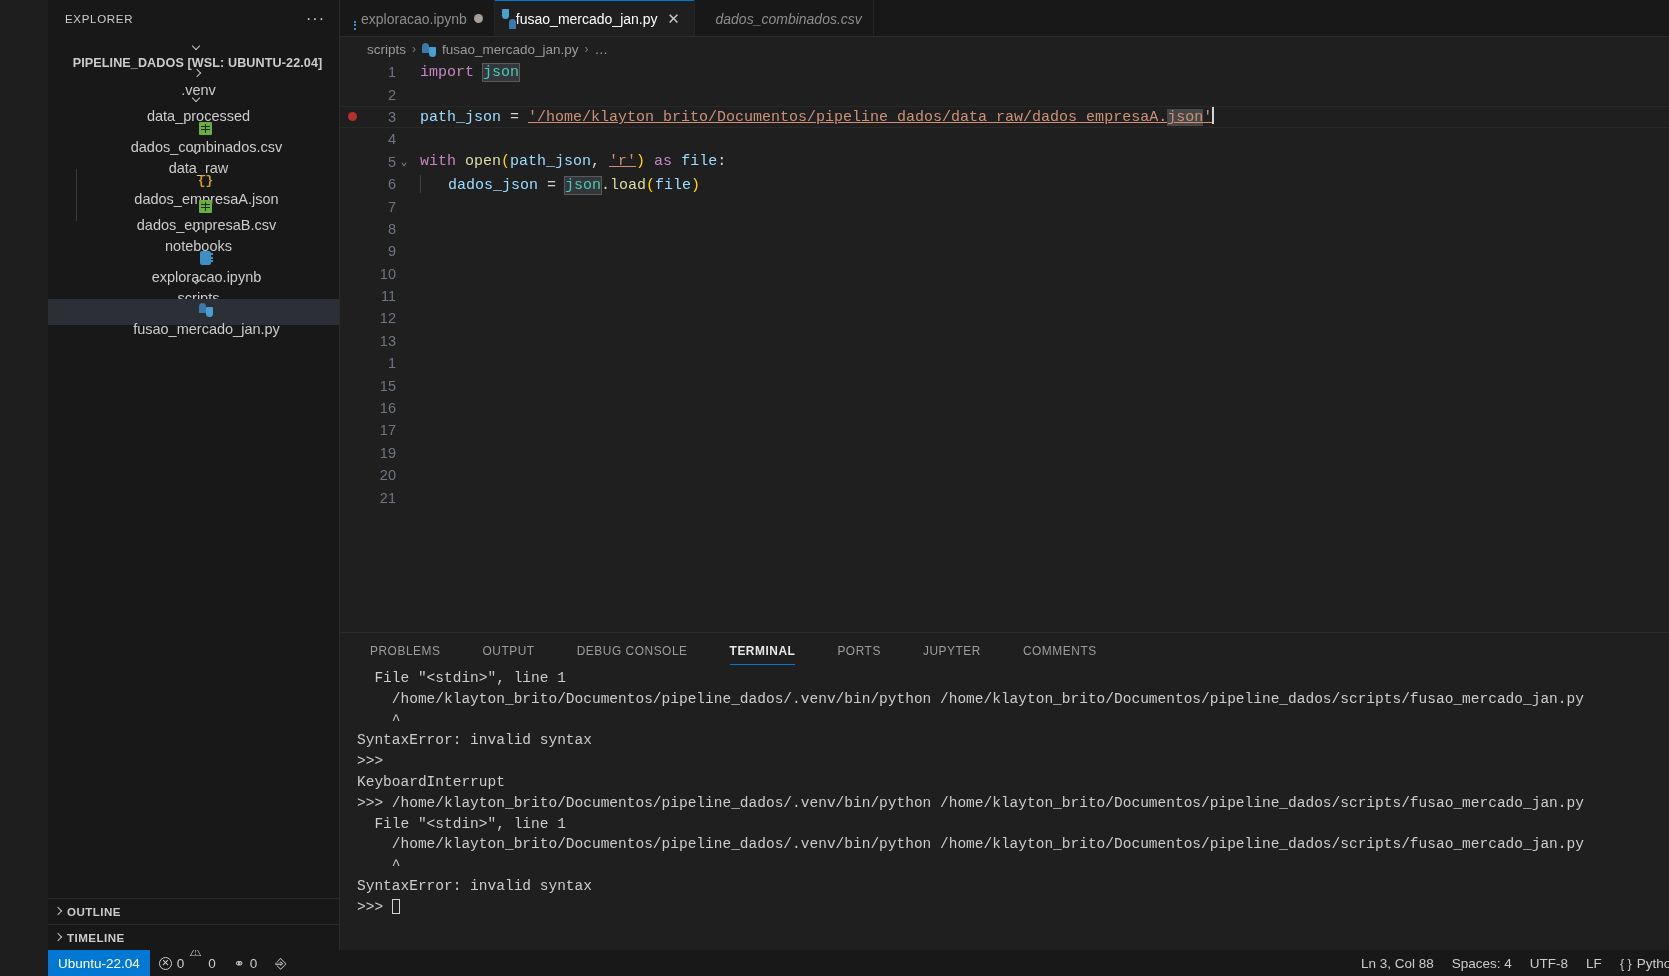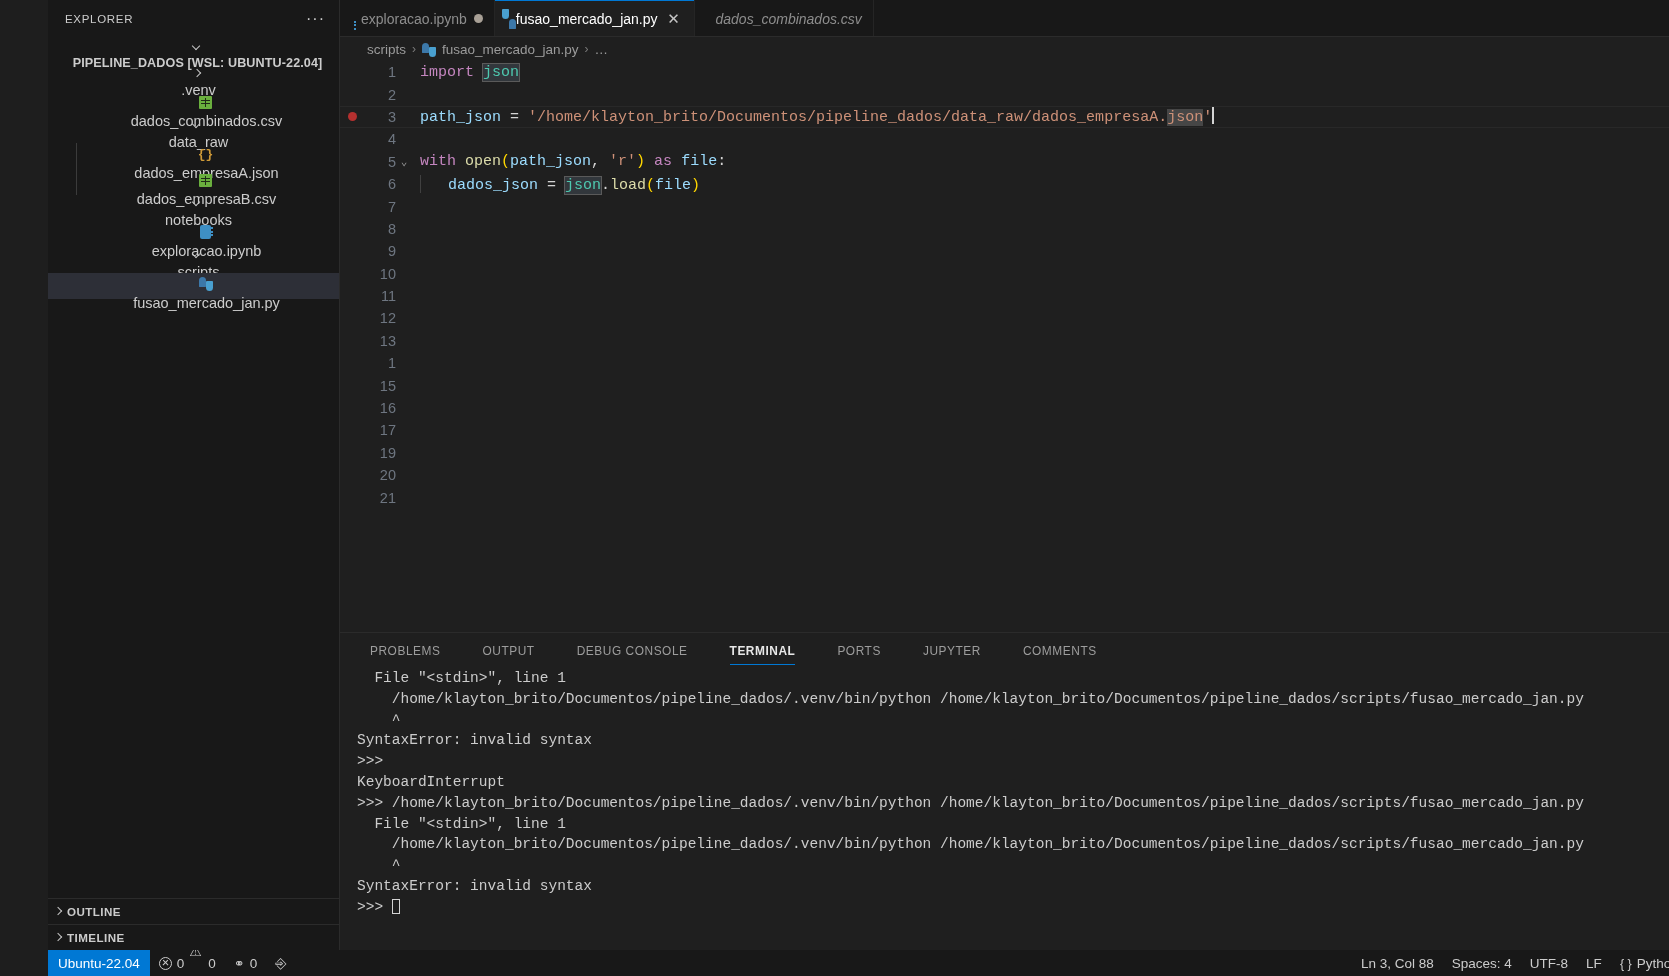--- a/index.html
+++ b/index.html
@@ -119,21 +119,21 @@
   .glyph { width: 24px; flex:0 0 24px; display:flex; align-items:center; justify-content:center; }
   .bp { width: 9px; height: 9px; border-radius: 50%; background: #b5302f; }
   .lnum { width: 32px; flex:0 0 32px; text-align: right; color: #6e7681; font-size: 14.5px; font-family:"Liberation Sans",sans-serif; }
   .fold { width: 16px; flex:0 0 16px; text-align:center; color:#9a9a9a; font-size: 11px; }
   .code-txt { padding-left: 8px; }
 
   .tk-kw   { color: #c586c0; }
   .tk-type { color: #4ec9b0; }
   .tk-var  { color: #9cdcfe; }
   .tk-fn   { color: #dcdcaa; }
-  .tk-str  { color: #ce9178; }
+  .tk-str  { color: #ce9178; text-decoration: underline; }
   .tk-op   { color: #d4d4d4; }
   .tk-punc { color: #ffd700; }
   .hl      { background: #515C6A66; outline: 1px solid #5a5a5a; }
   .hl-sel  { background: #5a5a5aaa; }
   .cursor  { display:inline-block; width:2px; height:17px; background:#d4d4d4; vertical-align:-3px; }
   .block-cursor { display:inline-block; width:8px; height:15px; border:1px solid #d4d4d4; vertical-align:-3px; }
   .indent-guide { display:inline-block; width:1px; height:18px; background:#404040; vertical-align:-4px; margin-right: 27px; }
   .minimap-sel { position:absolute; right:0; width:14px; height:28px; background:#3a3d41; }
 
   
@@ -192,20 +192,26 @@
           <span class="root-label">PIPELINE_DADOS [WSL: UBUNTU-22.04]</span>
         </div>
 
         <div class="row indent-1">
           <span class="twisty">
               <i class="chev"></i>
             </span>
           <span class="label-txt">.venv</span>
         </div>
 
+        <div class="row indent-1">
+          <span class="twisty">
+              <i class="chev open"></i>
+            </span>
+          <span class="label-txt">data_processed</span>
+        </div>
         <div class="row indent-2">
           <span class="ficon">
               <i class="ic-csv"></i>
             </span>
           <span class="label-txt">dados_combinados.csv</span>
         </div>
 
         <div class="row indent-1">
           <span class="twisty">
               <i class="chev open"></i>

